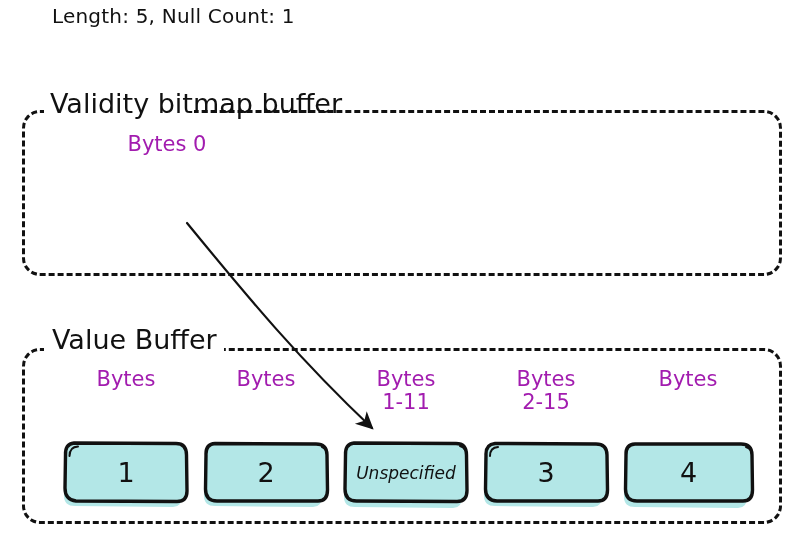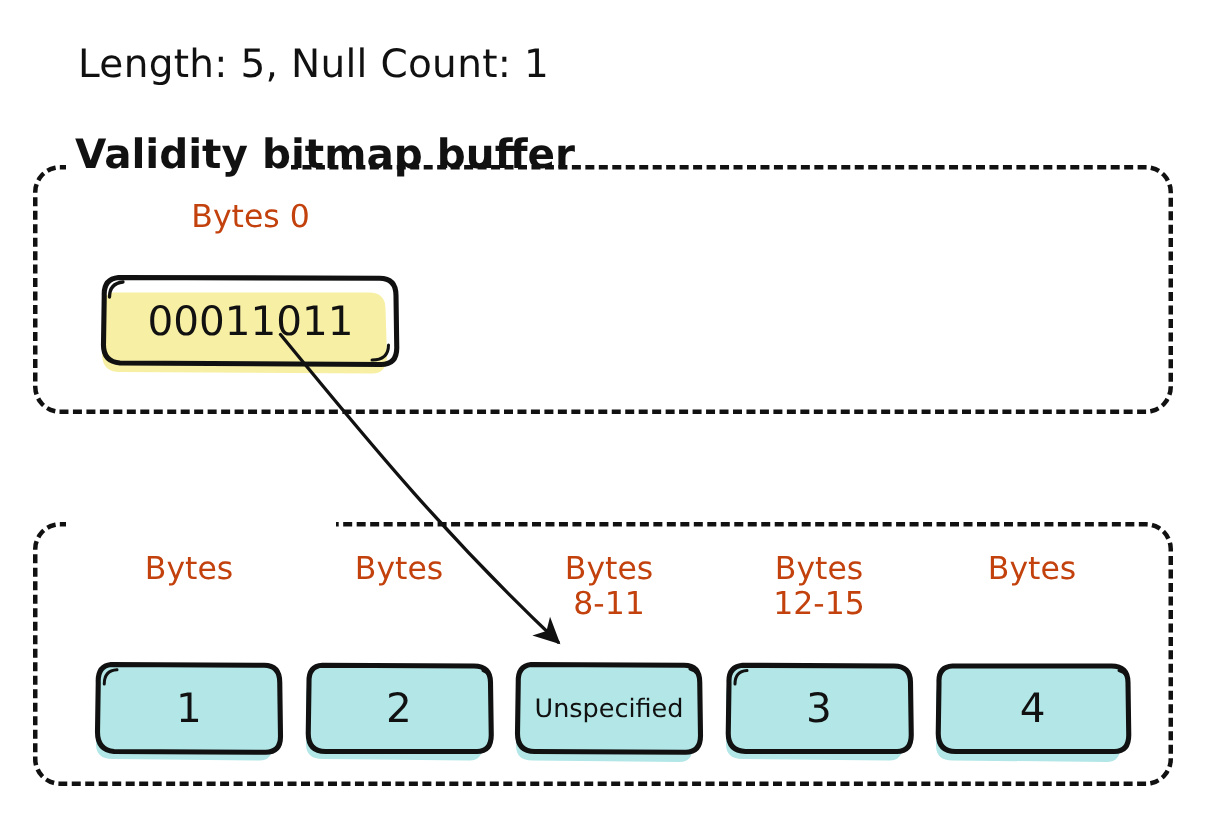--- a/index.html
+++ b/index.html
@@ -21,22 +21,22 @@
     position: absolute;
     inset: 0;
     width: 812px;
     height: 552px;
   }
 
   
   .headline {
     position: absolute;
     left: 52px;
-    top: 28px;
-    font-size: 26px;
+    top: 4px;
+    font-size: 20px;
     letter-spacing: 0.2px;
     white-space: nowrap;
     color: #111111;
   }
 
   
   .buffer-box {
     position: absolute;
     border: 3px dashed #111111;
     border-radius: 18px;
@@ -75,32 +75,31 @@
     height: 30px;
   }
 
   
   .buffer-title {
     position: absolute;
     font-size: 27px;
     white-space: nowrap;
     z-index: 4;
     color: #111111;
-    font-weight: bold;
   }
   #validity-title { left: 50px; top: 88px; }
   #value-title    { left: 52px; top: 324px; }
 
   
   .byte-caption {
     position: absolute;
     text-align: center;
     font-size: 21px;
     line-height: 1.08;
-    color: #c2410c;
+    color: #a21caf;
     white-space: nowrap;
     z-index: 2;
   }
   .byte-caption .cap-line2 { display: block; }
 
   
   .cell {
     position: absolute;
     z-index: 2;
   }
@@ -141,48 +140,38 @@
 <div class="stage">
 
   <div class="headline">Length: 5, Null Count: 1</div>
 
   <div class="buffer-box" id="validity-box"></div>
   <div class="label-mask" id="validity-mask"></div>
   <div class="buffer-title" id="validity-title">Validity bitmap buffer</div>
 
   <div class="byte-caption" style="left:66px; top:133px; width:202px;">Bytes 0</div>
 
-  <div class="cell" id="bitmap-cell" style="left:66px; top:182px; width:202px; height:64px;">
-    <svg class="cell-svg" width="202" height="64" viewBox="0 0 202 64">
-
-      <path d="M14 7 Q6 7 6 20 L6 48 Q6 60 18 60 L186 61 Q196 61 196 49 L195 18 Q195 7 184 7 Z" fill="#f7efa4" stroke="none" transform="translate(-4,6)"></path>
-
-      <path d="M13 3 Q3 4 3.5 15 L3 47 Q2.5 59 14 60 L188 61 Q198.5 61 198.5 50 L198 15 Q198 3.5 187 3.5 Z" fill="none" stroke="#111111" stroke-width="3.4" stroke-linejoin="round" stroke-linecap="round"></path>
-      <path d="M16 6 Q7 7 7 16" fill="none" stroke="#111111" stroke-width="2.2" stroke-linecap="round"></path>
-      <path d="M182 58 Q193 58 193 48" fill="none" stroke="#111111" stroke-width="2" stroke-linecap="round"></path>
-    </svg>
-    <div class="cell-text">00011011</div>
-  </div>
 
   <div class="buffer-box" id="value-box"></div>
   <div class="label-mask" id="value-mask"></div>
+  <div class="buffer-title" id="value-title">Value Buffer</div>
 
   <div class="byte-caption" style="left:62px; top:368px; width:128px;">
     <span>Bytes</span>
   </div>
   <div class="byte-caption" style="left:202px; top:368px; width:128px;">
     <span>Bytes</span>
   </div>
   <div class="byte-caption" style="left:342px; top:368px; width:128px;">
     <span>Bytes</span>
-    <span class="cap-line2">8-11</span>
+    <span class="cap-line2">1-11</span>
   </div>
   <div class="byte-caption" style="left:482px; top:368px; width:128px;">
     <span>Bytes</span>
-    <span class="cap-line2">12-15</span>
+    <span class="cap-line2">2-15</span>
   </div>
   <div class="byte-caption" style="left:622px; top:368px; width:132px;">
     <span>Bytes</span>
   </div>
 
   <div class="cell" style="left:62px; top:440px; width:128px; height:65px;">
     <svg class="cell-svg" width="128" height="65" viewBox="0 0 128 65">
       <path d="M13 6 Q5 6 5 18 L5 50 Q5 60 16 60 L114 61 Q123 61 123 50 L122 18 Q122 6 112 6 Z" fill="#b3e7e7" stroke="none" transform="translate(-3,6)"></path>
       <path d="M12 3 Q3 4 3.5 15 L3 48 Q3 60 14 61 L115 61.5 Q125 61.5 125 51 L124.5 15 Q124.5 3.5 114 3.5 Z" fill="#b3e7e7" stroke="#111111" stroke-width="3.4" stroke-linejoin="round" stroke-linecap="round"></path>
       <path d="M16 6.5 Q7.5 7 7.5 16" fill="none" stroke="#111111" stroke-width="2" stroke-linecap="round"></path>
@@ -192,21 +181,21 @@
 
   <div class="cell" style="left:202px; top:440px; width:128px; height:65px;">
     <svg class="cell-svg" width="128" height="65" viewBox="0 0 128 65">
       <path d="M13 6 Q5 6 5 18 L5 50 Q5 60 16 60 L114 61 Q123 61 123 50 L122 18 Q122 6 112 6 Z" fill="#b3e7e7" stroke="none" transform="translate(-3,6)"></path>
       <path d="M13 3.5 Q3.5 4 4 15 L3.5 49 Q3.5 61 15 61 L116 61 Q125.5 61 125.5 50 L125 15 Q125 4 114 4 Z" fill="#b3e7e7" stroke="#111111" stroke-width="3.4" stroke-linejoin="round" stroke-linecap="round"></path>
       <path d="M120 7 Q126 9 125 17" fill="none" stroke="#111111" stroke-width="2" stroke-linecap="round"></path>
     </svg>
     <div class="cell-text">2</div>
   </div>
 
-  <div class="cell small" style="left:342px; top:440px; width:128px; height:65px;">
+  <div class="cell small" style="left:342px; top:440px; width:128px; height:65px;font-style:italic;">
     <svg class="cell-svg" width="128" height="65" viewBox="0 0 128 65">
       <path d="M13 6 Q5 6 5 18 L5 50 Q5 60 16 60 L114 61 Q123 61 123 50 L122 18 Q122 6 112 6 Z" fill="#b3e7e7" stroke="none" transform="translate(-3,7)"></path>
       <path d="M12 3 Q3 4 3.5 15 L3 49 Q3 61 14.5 61 L115 61.5 Q125 61.5 125 50.5 L124.5 15 Q124.5 3.5 114 3.5 Z" fill="#b3e7e7" stroke="#111111" stroke-width="3.4" stroke-linejoin="round" stroke-linecap="round"></path>
       <path d="M118 6 Q125 8 124.5 16" fill="none" stroke="#111111" stroke-width="2" stroke-linecap="round"></path>
     </svg>
     <div class="cell-text">Unspecified</div>
   </div>
 
   <div class="cell" style="left:482px; top:440px; width:128px; height:65px;">
     <svg class="cell-svg" width="128" height="65" viewBox="0 0 128 65">

